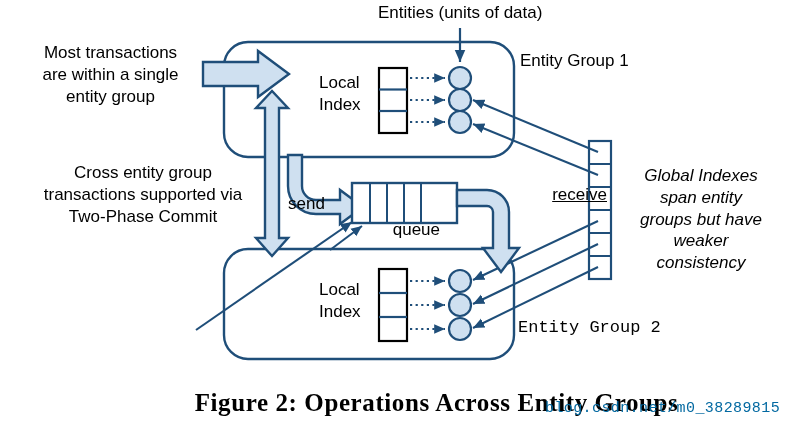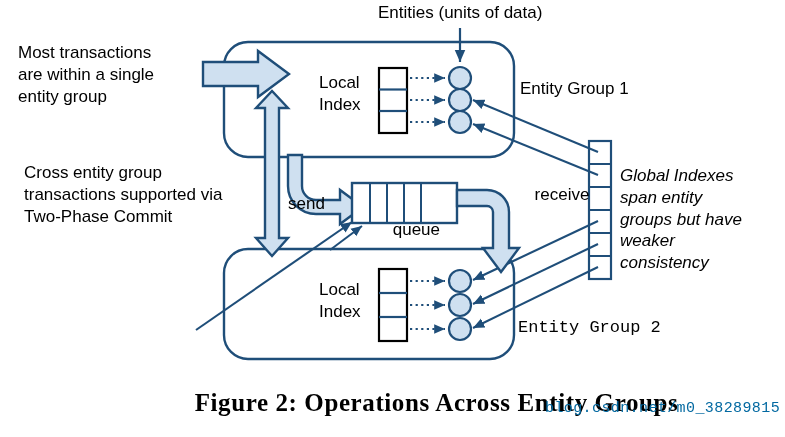--- a/index.html
+++ b/index.html
@@ -1,21 +1,21 @@
 <!DOCTYPE html>
 <html><head>
 <meta charset="utf-8">
 <style>
   html,body{margin:0;padding:0;background:#ffffff;}
   body{width:785px;height:437px;overflow:hidden;
        font-family:"Liberation Sans", sans-serif;}
   #stage{position:relative;width:785px;height:437px;background:#fff;}
   svg{position:absolute;left:0;top:0;width:785px;height:437px;}
   .lbl{position:absolute;font-family:"Liberation Sans", sans-serif;
-       font-size:17px;color:#000;line-height:1.28;
+       font-size:17px;color:#000;line-height:1.28;text-align:center;
        white-space:pre-line;}
   .caption{position:absolute;left:0;top:389px;width:785px;text-align:center;
            font-family:"Liberation Serif", serif;font-weight:bold;
            font-size:25px;letter-spacing:.6px;color:#000;padding-left:44px;}
   .watermark{position:absolute;left:545px;top:400px;width:240px;
              font-family:Liberation Mono, monospace;font-size:15px;
              color:#0369a1;letter-spacing:.4px;white-space:nowrap;}
 </style>
 </head>
 <body>
@@ -142,33 +142,33 @@
 transactions supported via
 Two-Phase Commit</div>
 
 
   <div class="lbl" style="left:620px; top:165px; width:162px;font-style:italic;">Global Indexes
 span entity
 groups but have
 weaker
 consistency</div>
 
-  <div class="lbl" style="left:520px; top:78px; width:160px; text-align:left;">Entity Group 1</div>
+  <div class="lbl" style="left:520px; top:50px; width:160px; text-align:left;">Entity Group 1</div>
 
   <div class="lbl" style="left:518px; top:317px; width:160px; text-align:left;font-family:Liberation Mono, monospace;">Entity Group 2</div>
 
   <div class="lbl" style="left:319px; top:72px; width:60px; text-align:left;">Local
 Index</div>
 
   <div class="lbl" style="left:319px; top:279px; width:60px; text-align:left;">Local
 Index</div>
 
   <div class="lbl" style="left:288px; top:193px; width:70px; text-align:left;">send</div>
 
   <div class="lbl" style="left:360px; top:219px; width:80px; text-align:right;">queue</div>
 
-  <div class="lbl" style="left:517px; top:184px; width:90px; text-align:center;">receive</div>
+  <div class="lbl" style="left:517px; top:184px; width:90px; text-align:right;text-decoration:underline;">receive</div>
 
   <div class="caption">Figure 2: Operations Across Entity Groups</div>
 
   <div class="watermark">blog.csdn.net/m0_38289815</div>
 
 </div>
 
 </body></html>

